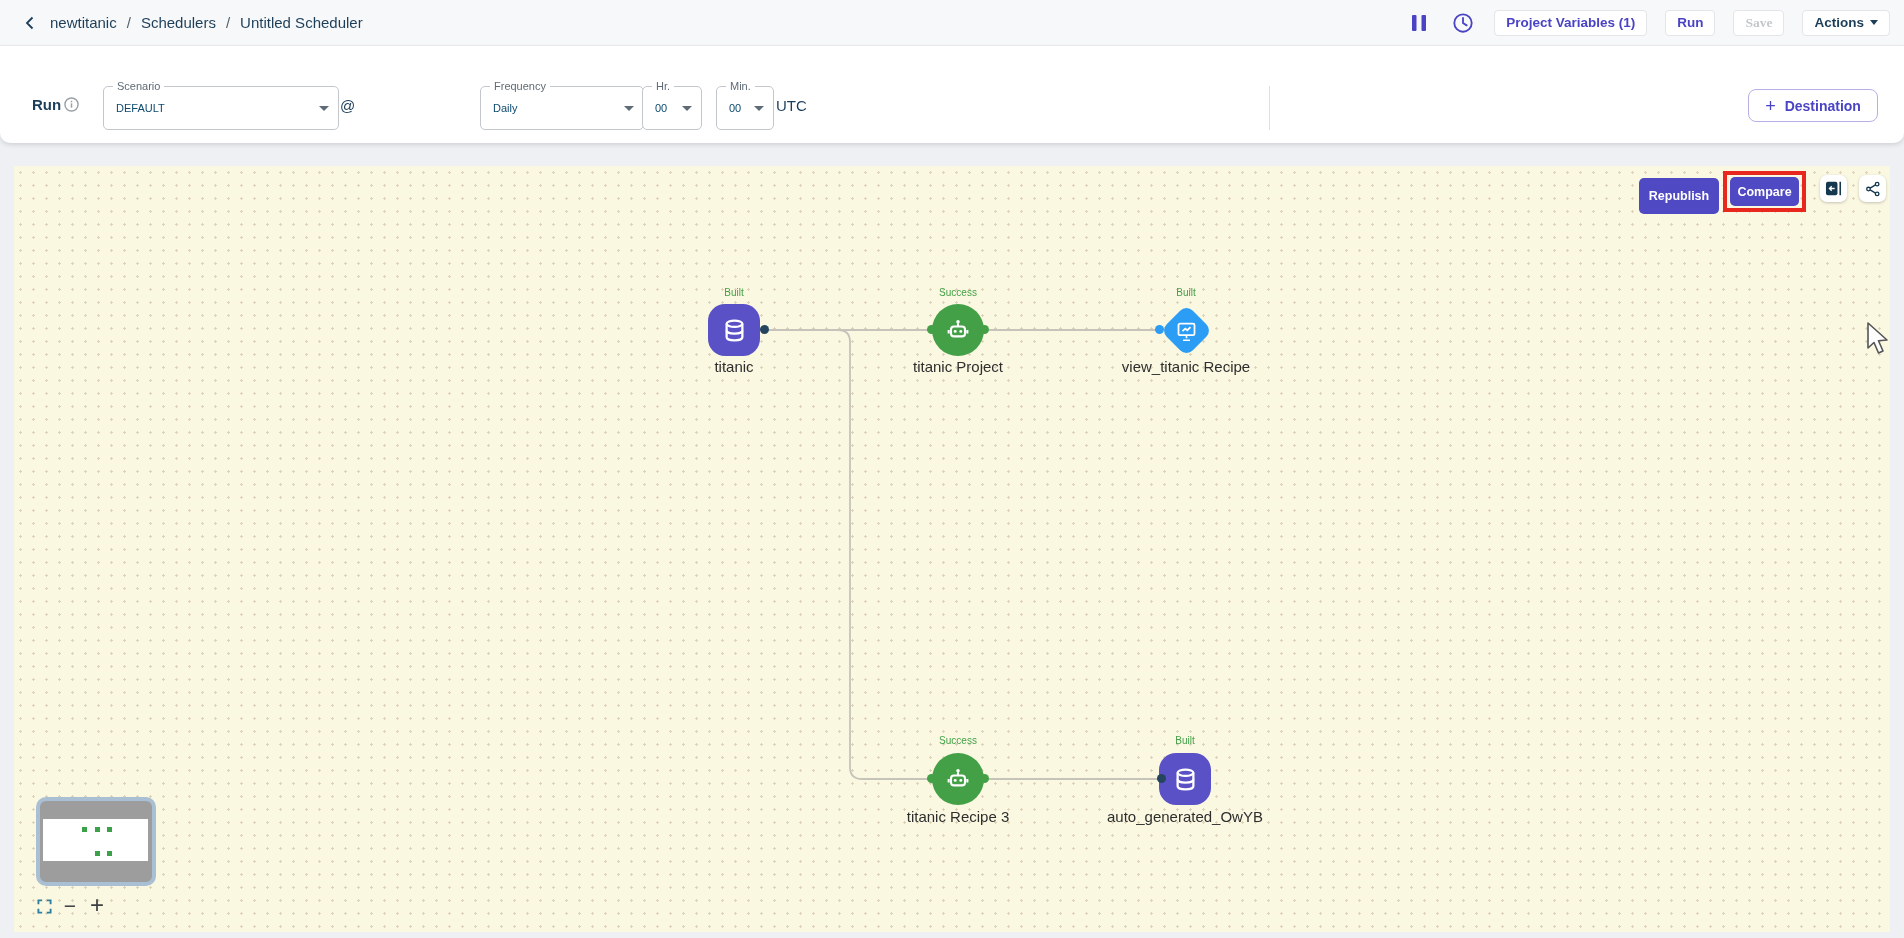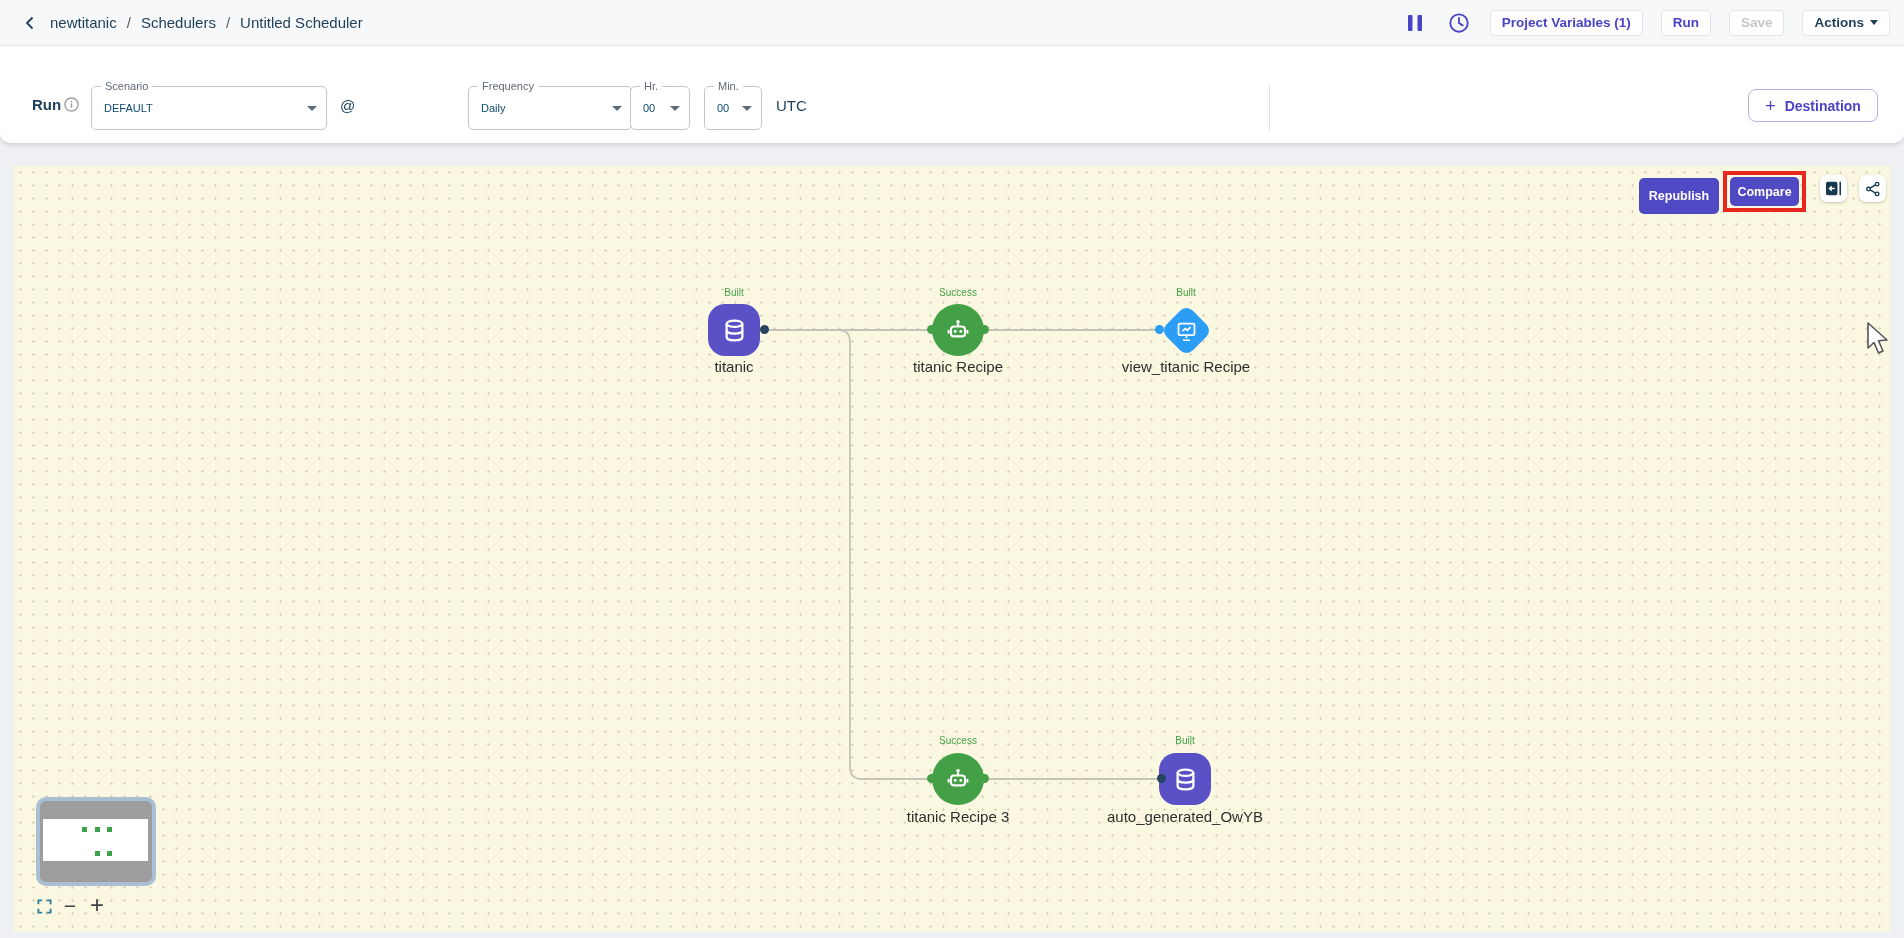--- a/index.html
+++ b/index.html
@@ -18,34 +18,34 @@
   .crumb-link { cursor:pointer; }
   .crumb-sep { color:#55606a; }
   .back-btn { width:24px; height:24px; display:flex; align-items:center; justify-content:center; margin-right:8px; cursor:pointer; }
   .topbar-right { margin-left:auto; display:flex; align-items:center; gap:18px; }
   .icon-plain { width:26px; height:26px; display:flex; align-items:center; justify-content:center; cursor:pointer; }
   .tb-btn {
     background:#fff; border:1px solid #e3e5e9; border-radius:4px;
     height:26px; padding:0 11px; font-size:13.5px; font-weight:bold;
     display:flex; align-items:center; gap:6px; cursor:pointer; color:#4a43c4;
   }
-  .tb-btn.disabled { color:#c3c7cc; cursor:default; }
+  .tb-btn.disabled { color:#c3c7cc; cursor:default;font-family:Liberation Serif, serif; }
   .tb-btn.dark { color:#1d3e59; }
   .caret-down { width:0; height:0; border-left:4.5px solid transparent; border-right:4.5px solid transparent; border-top:5px solid #1d3e59; display:inline-block; }
   
   .sched-card {
     position:absolute; left:0; top:46px; width:1904px; height:97px;
     background:#fff; border-radius:0 0 10px 10px;
     box-shadow:0 2px 4px rgba(60,64,67,.16);
   }
   .run-label { position:absolute; left:32px; top:50px; font-size:15px; font-weight:bold; color:#1d3e59; }
   .info-ic { position:absolute; left:64px; top:51px; cursor:pointer; }
   .mselect {
     position:absolute; height:44px; border:1px solid #c3c7cd; border-radius:5px;
-    background:#fff; cursor:pointer;
+    background:#fff; cursor:pointer;margin-left:12px;
   }
   .mselect .mlabel {
     position:absolute; top:-7px; left:9px; background:#fff; padding:0 4px;
     font-size:11px; color:#5f6b76; line-height:12px; white-space:nowrap;
   }
   .mselect .mvalue { font-size:11px; color:#0c4a6e; line-height:42px; padding-left:12px; padding-right:26px; white-space:nowrap; }
   .mselect .sel-caret {
     position:absolute; right:9px; top:19px; width:0; height:0;
     border-left:5px solid transparent; border-right:5px solid transparent; border-top:5.5px solid #5f6b76;
   }
@@ -239,21 +239,21 @@
       <g fill="none" stroke="#fff" stroke-width="1.8">
         <rect x="6" y="9" width="12" height="8.5" rx="2.6"></rect>
         <path d="M12 9V6.2"></path>
         <path d="M4 12v3M20 12v3"></path>
       </g>
       <circle cx="12" cy="5" r="1.5" fill="#fff"></circle>
       <circle cx="9.6" cy="13.2" r="1.25" fill="#fff"></circle>
       <circle cx="14.4" cy="13.2" r="1.25" fill="#fff"></circle>
     </svg>
   </div>
-  <span class="node-label" style="left:824px; top:192px;">titanic Recipe</span>
+  <span class="node-label" style="left:824px; top:192px;">titanic Project</span>
 
   <span class="node-status" style="left:1072px; top:121px;">Built</span>
   <div class="node-shape shape-view" style="left:1154px; top:146px;">
     <svg width="24" height="24" viewBox="0 0 24 24">
       <g fill="none" stroke="#fff" stroke-width="1.8">
         <rect x="4" y="4.5" width="16" height="11.5" rx="1.5"></rect>
         <path d="M8 12l2.8-2.6 2 1.6 3.2-3"></path>
         <path d="M12 16v3M8.5 21h7" stroke-width="1.6"></path>
       </g>
     </svg>

